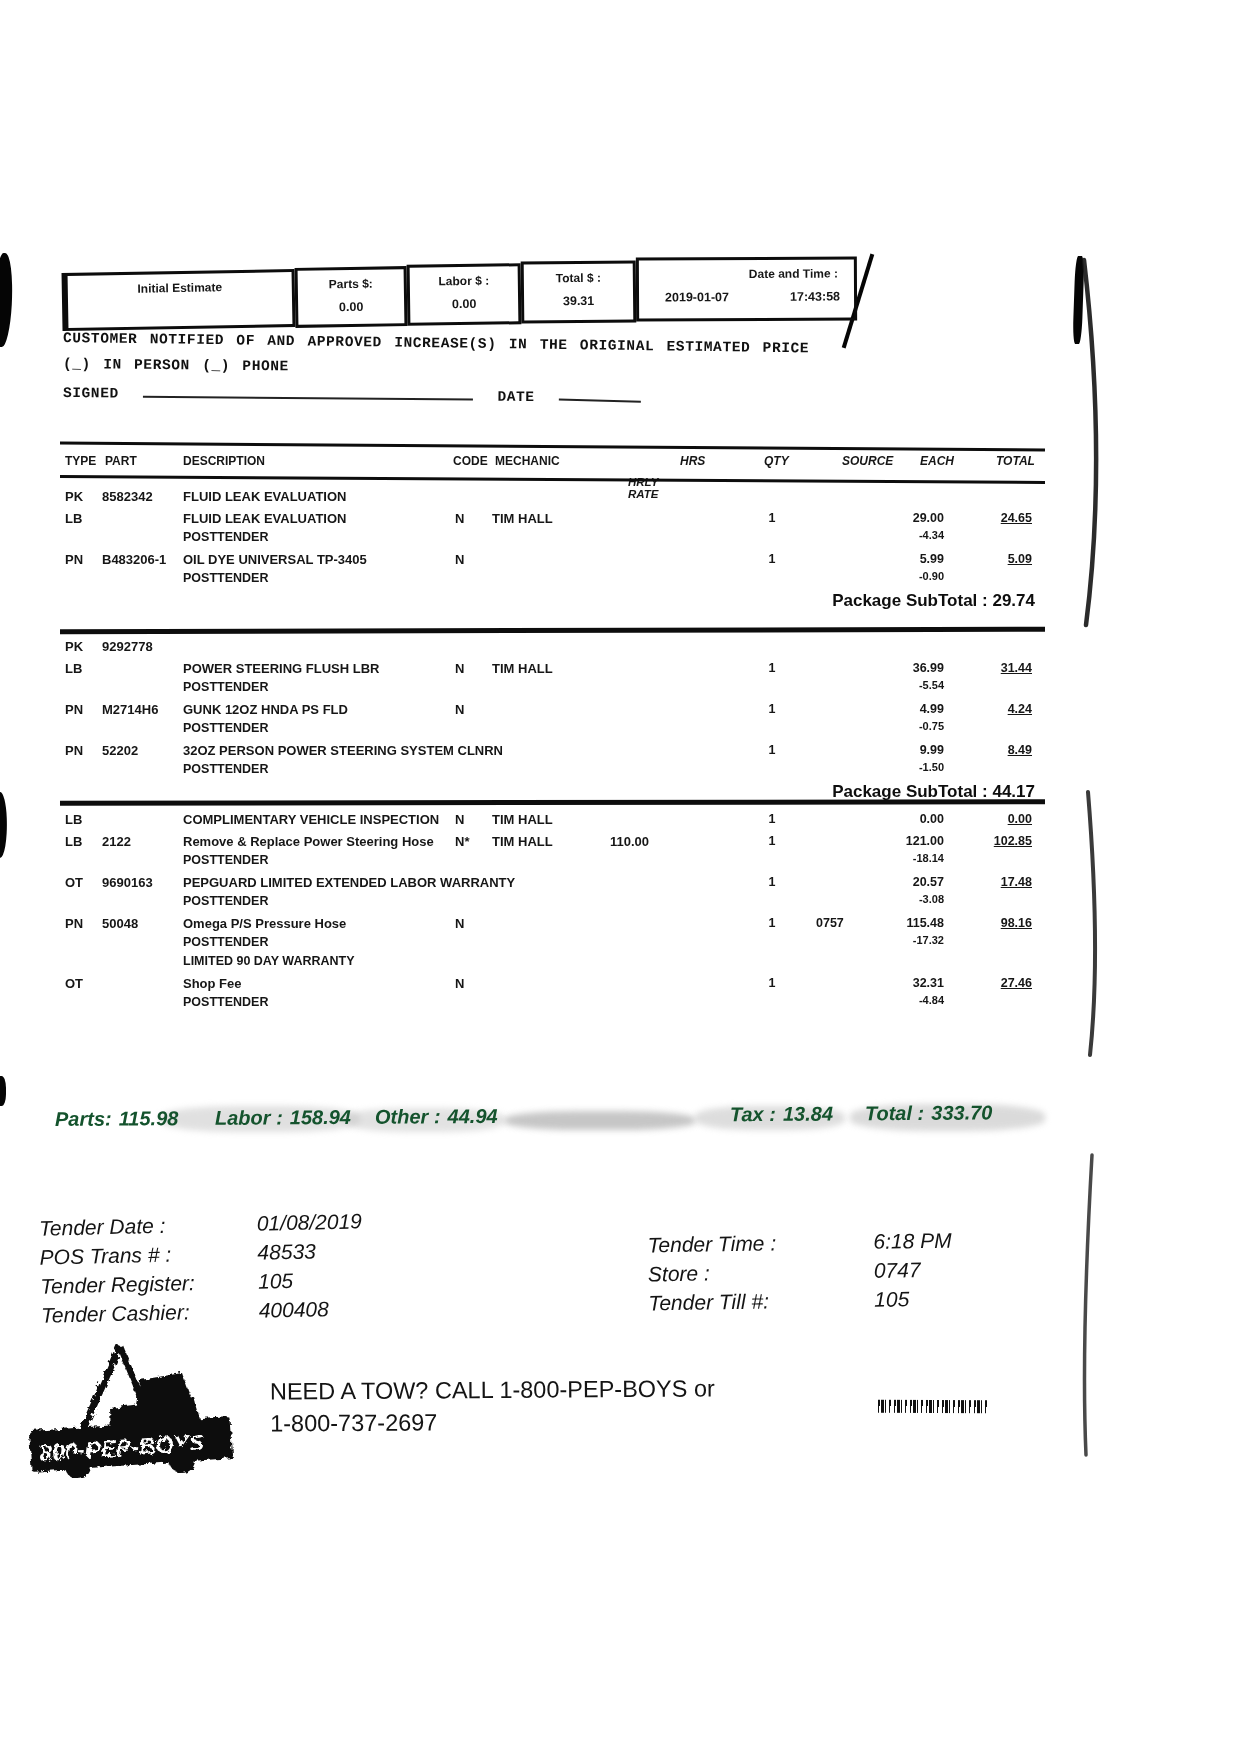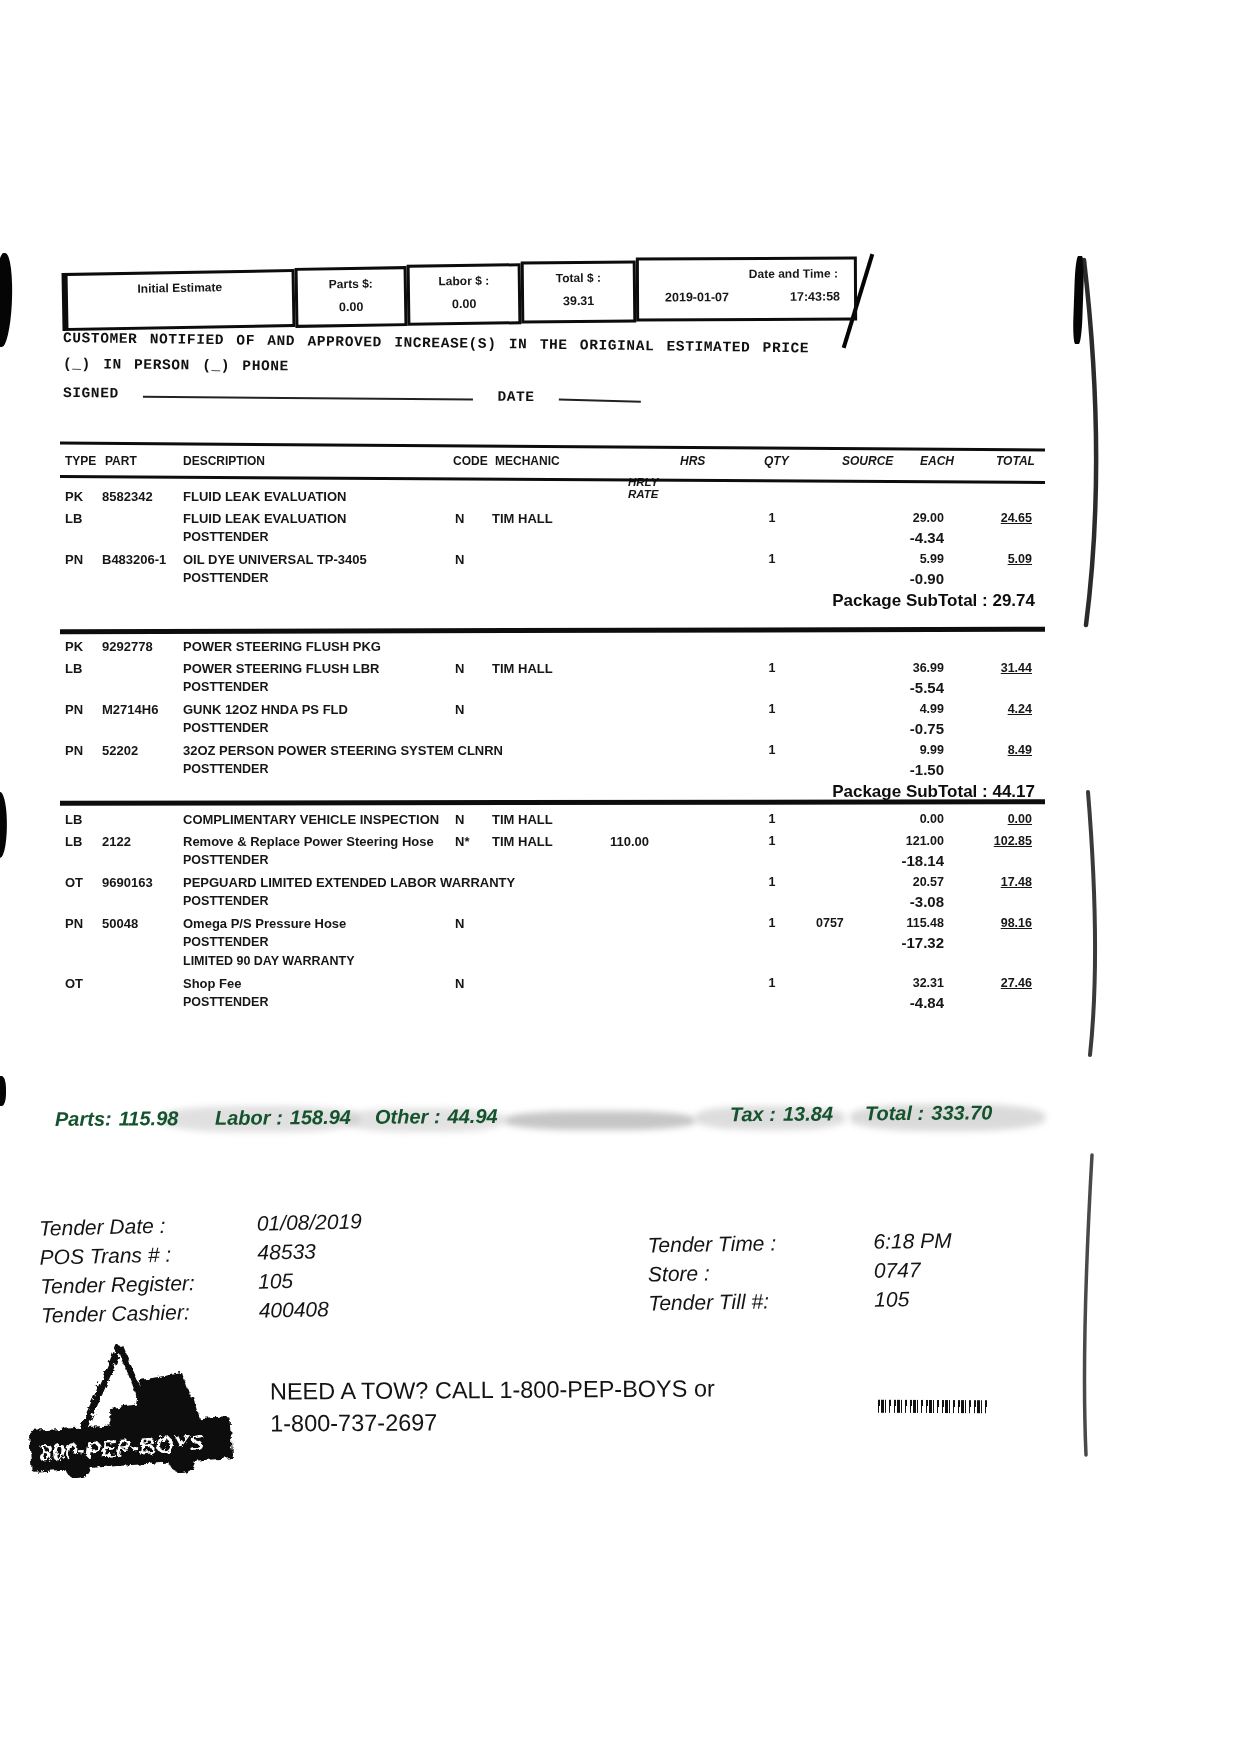--- a/index.html
+++ b/index.html
@@ -32,21 +32,21 @@
   .c-desc{min-width:272px;white-space:nowrap;}
   .c-code{min-width:37px;}
   .c-mech{min-width:118px;white-space:nowrap;}
   .c-rate{white-space:nowrap;}
   .rline{line-height:19px;font-size:12.5px;}
   .rline:empty,.subtotal:empty{display:none;}
   .c-note{padding-left:22px;font-weight:500;}
   .c-qty{position:absolute;left:700px;top:2px;width:24px;text-align:center;font-size:12.5px;}
   .c-source{position:absolute;left:756px;top:2px;width:54px;font-size:12.5px;}
   .c-each{position:absolute;left:788px;top:2px;width:96px;text-align:right;font-size:12.5px;}
-  .c-disc{position:absolute;left:788px;top:20px;width:96px;text-align:right;font-size:15px;}
+  .c-disc{position:absolute;left:788px;top:20px;width:96px;text-align:right;font-size:11px;}
   .c-total{position:absolute;left:876px;top:2px;width:96px;text-align:right;font-size:12.5px;text-decoration:underline;}
   .subtotal{width:975px;text-align:right;font-size:17px;font-weight:800;margin-top:3px;color:#0e0e0e;}
   
   #totals{position:absolute;left:0;top:1104px;width:1240px;height:30px;transform:rotate(-.4deg);}
   .tot{position:absolute;font-size:20px;font-weight:700;font-style:italic;color:#14532d;white-space:nowrap;}
   .tot b{font-weight:700;margin-left:7px;}
   .smudge{position:absolute;filter:blur(3px);border-radius:40%;}
   
   .tgroup{position:absolute;font-size:21px;font-style:italic;font-weight:500;color:#141414;}
   .trow{height:29px;white-space:nowrap;}
@@ -188,29 +188,20 @@
       <div class="subtotal">Package SubTotal : 29.74</div>
     </div>
     <div class="hrule" style="top:183px;height:5px;transform:rotate(-.15deg);"></div>
 
     <div class="sec" style="top:192px;">
       <div>
 
       <div class="row">
             <span class="c-type">PK</span>
             <span class="c-part">9292778</span>
-            <div class="c-main">
-              <div class="l1">
-                <span class="c-desc">POWER STEERING FLUSH PKG</span>
-                <span class="c-code"></span>
-                <span class="c-mech"></span>
-                <span class="c-rate"></span>
-              </div>
-
-            </div>
             <span class="c-qty"></span>
             <span class="c-source"></span>
             <span class="c-each"></span>
             <span class="c-disc"></span>
             <span class="c-total"></span>
           </div>
           <div class="row">
             <span class="c-type">LB</span>
             <span class="c-part"></span>
             <div class="c-main">

